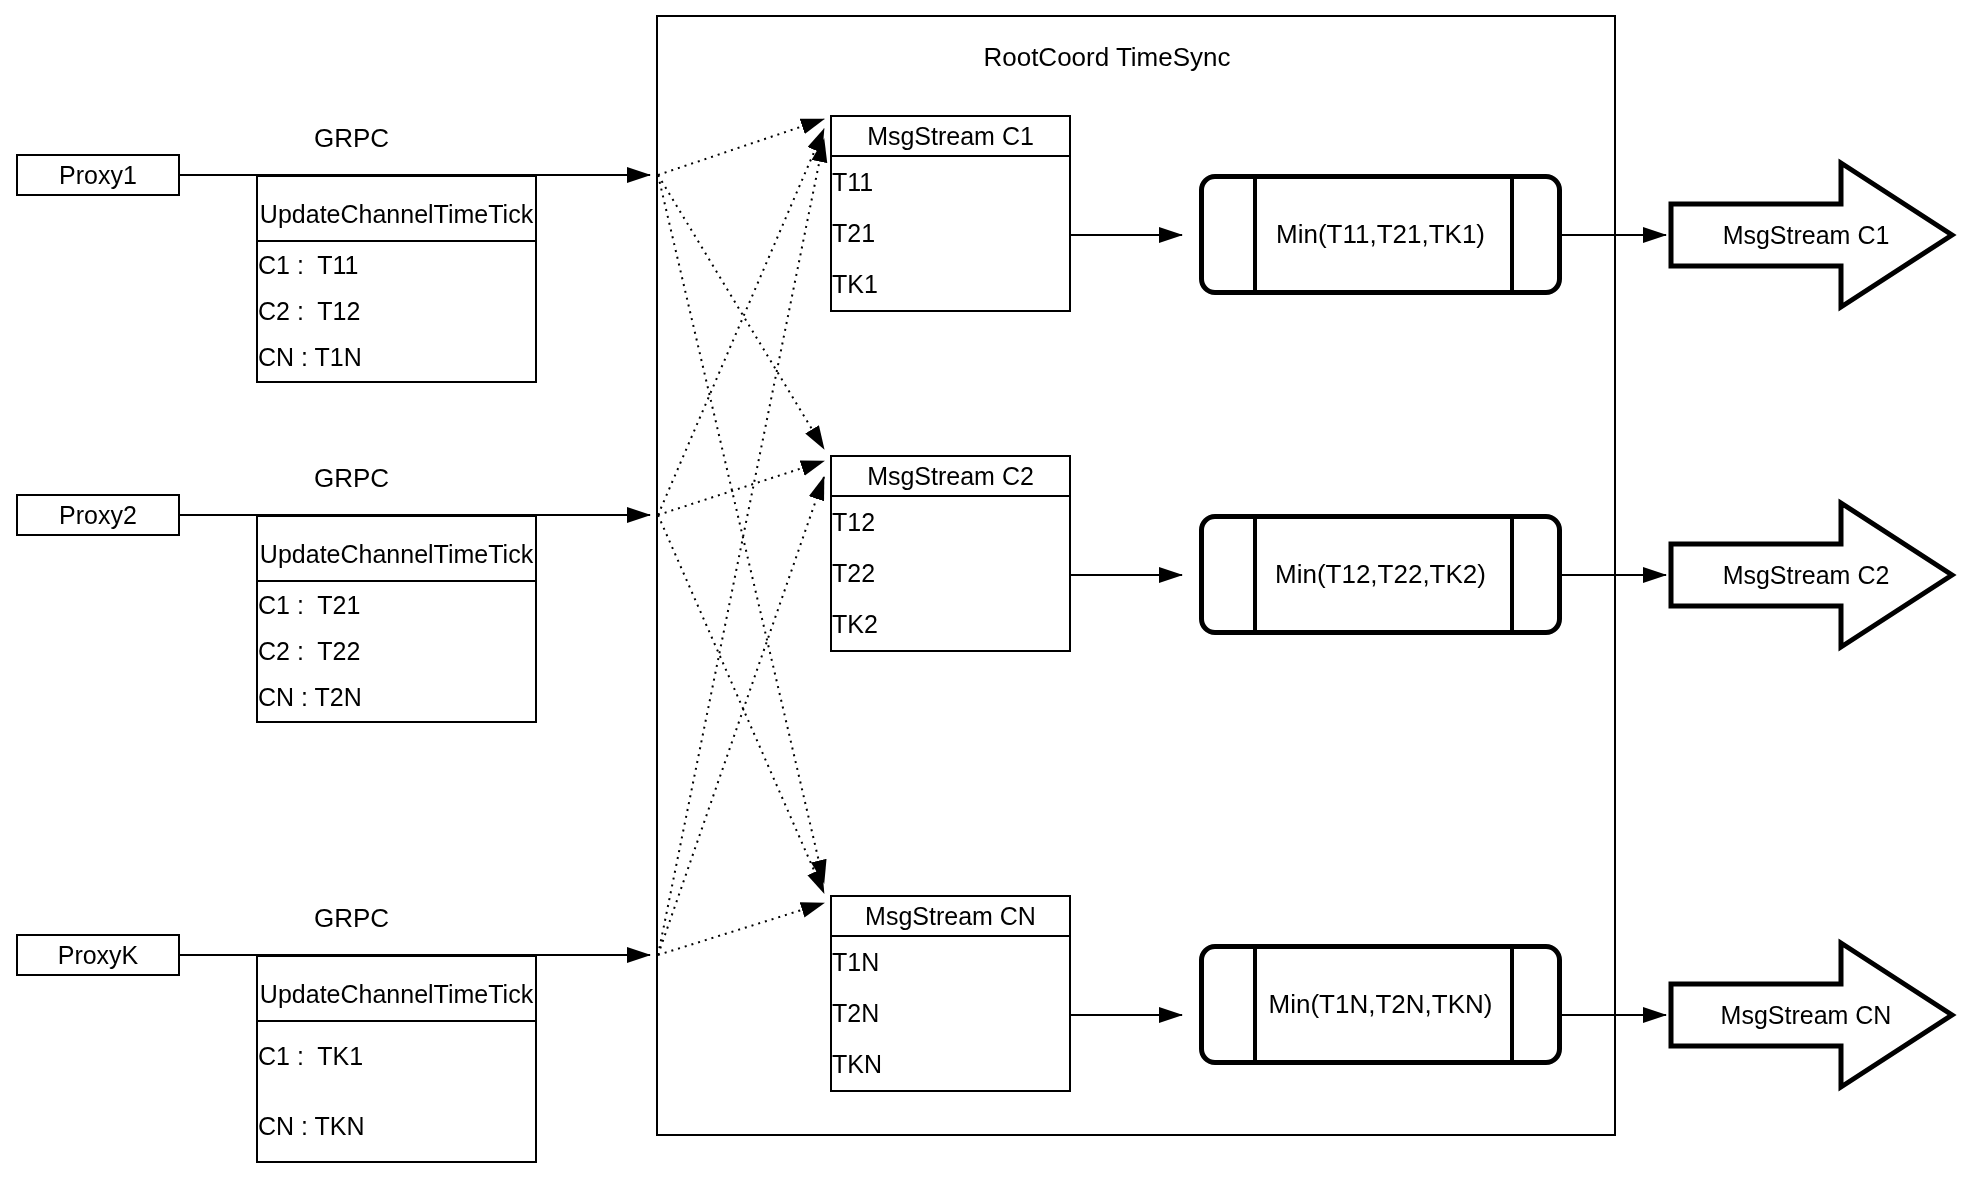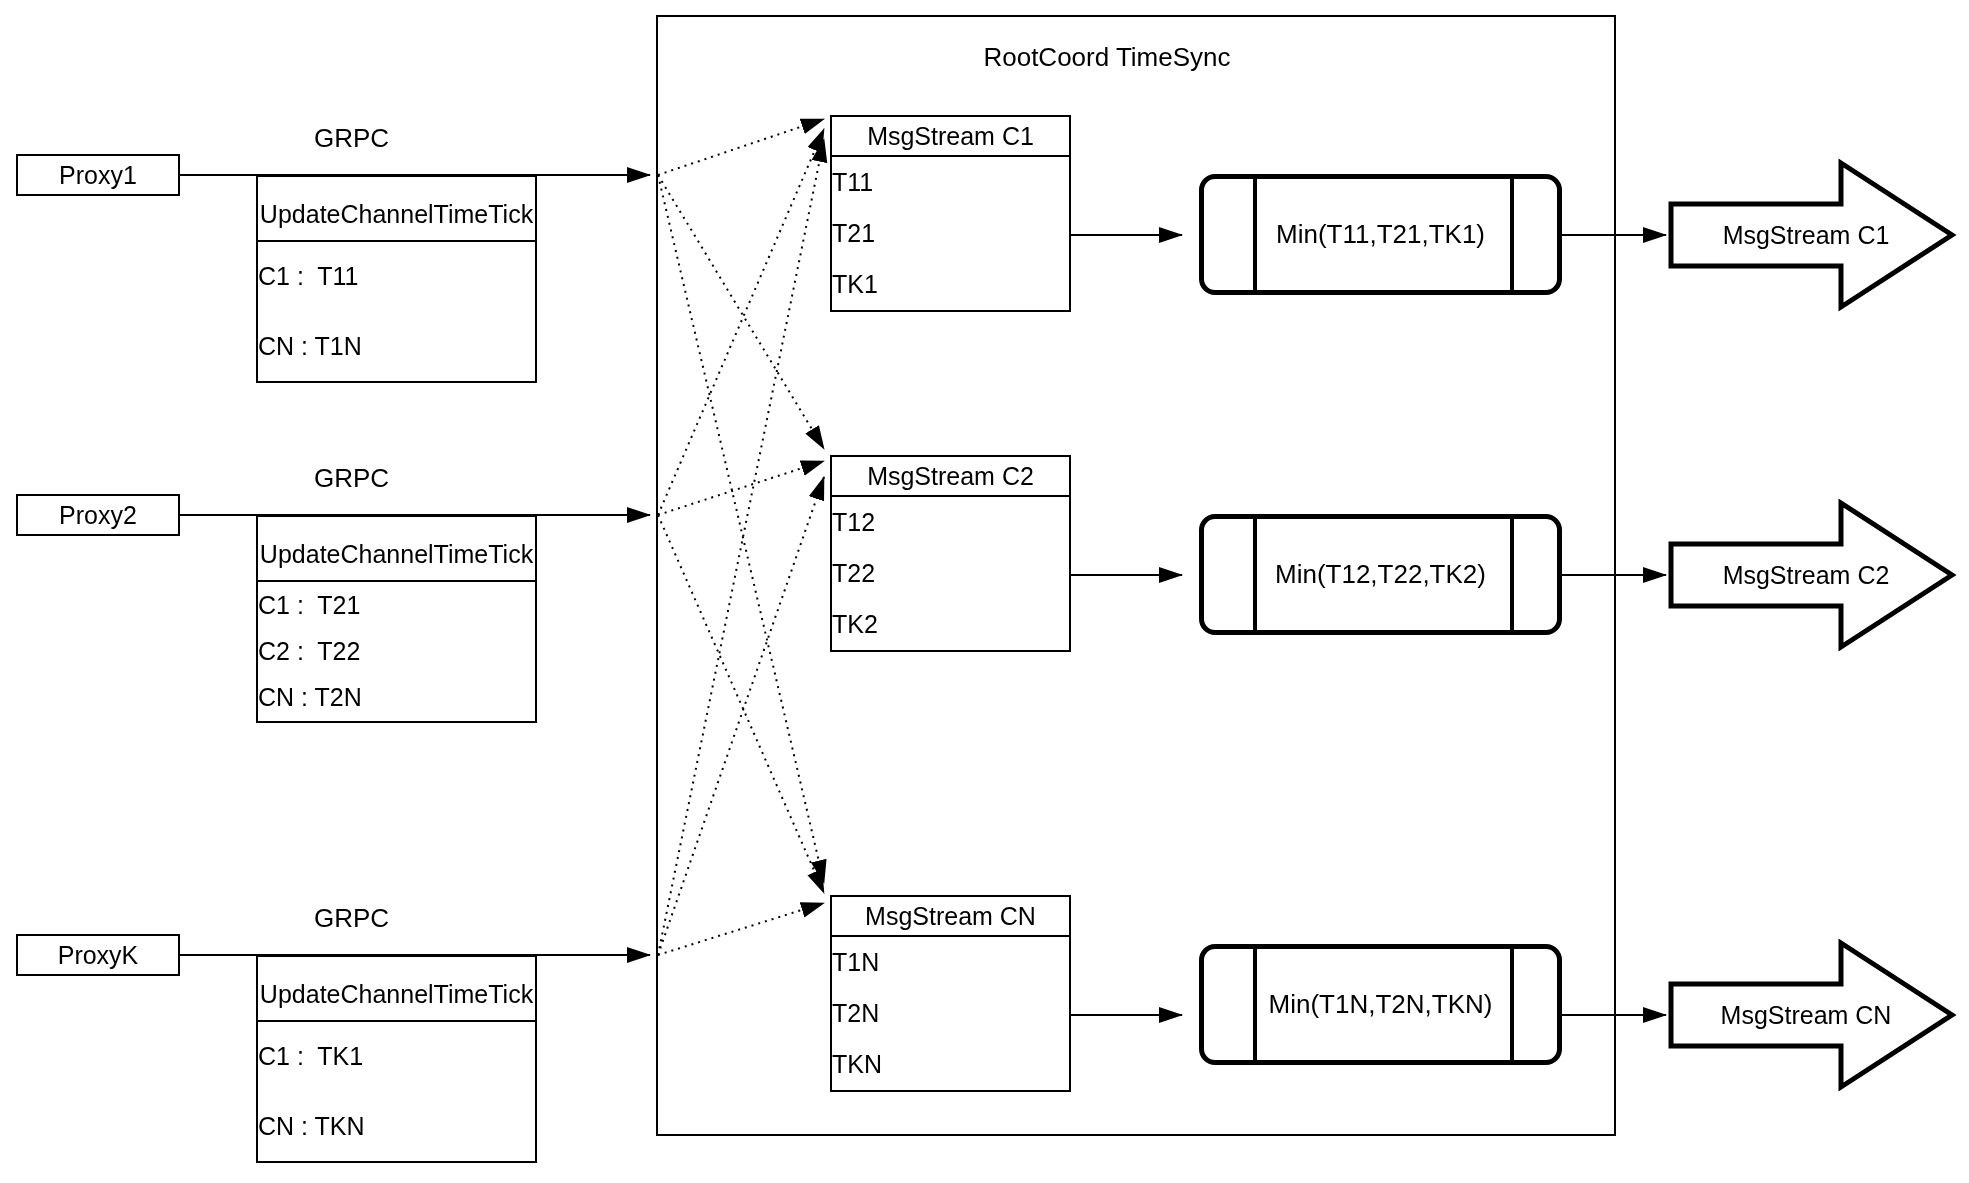--- a/index.html
+++ b/index.html
@@ -145,20 +145,21 @@
   <div class="abs rootcoord-title">RootCoord TimeSync</div>
 
   <div class="abs proxy-box r0">
     <span>Proxy1</span>
   </div>
   <div class="abs grpc-label r0">GRPC</div>
   <div class="abs uctt r0">
     <div class="tbl-header">UpdateChannelTimeTick</div>
     <div class="tbl-body">
       <div class="tbl-row">C1 :  T11</div>
+      <div class="tbl-row">C2 :  T12</div>
       <div class="tbl-row">CN : T1N</div>
     </div>
   </div>
   <div class="abs mstable r0">
     <div class="tbl-header">MsgStream C1</div>
     <div class="tbl-body">
       <div class="tbl-row">T11</div>
       <div class="tbl-row">T21</div>
       <div class="tbl-row">TK1</div>
     </div>

